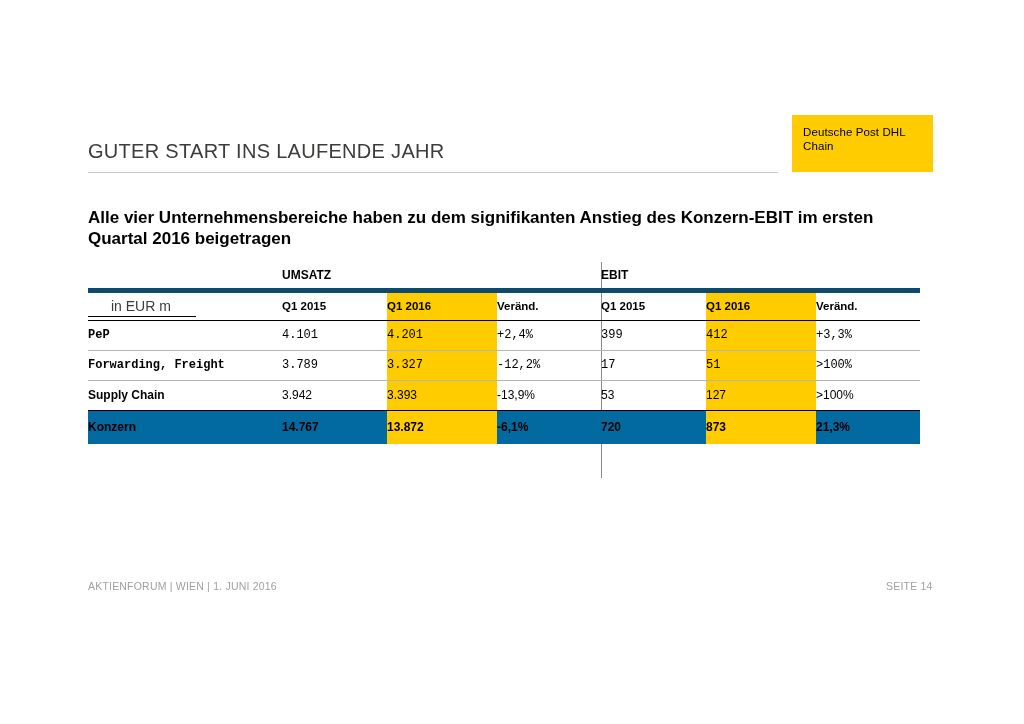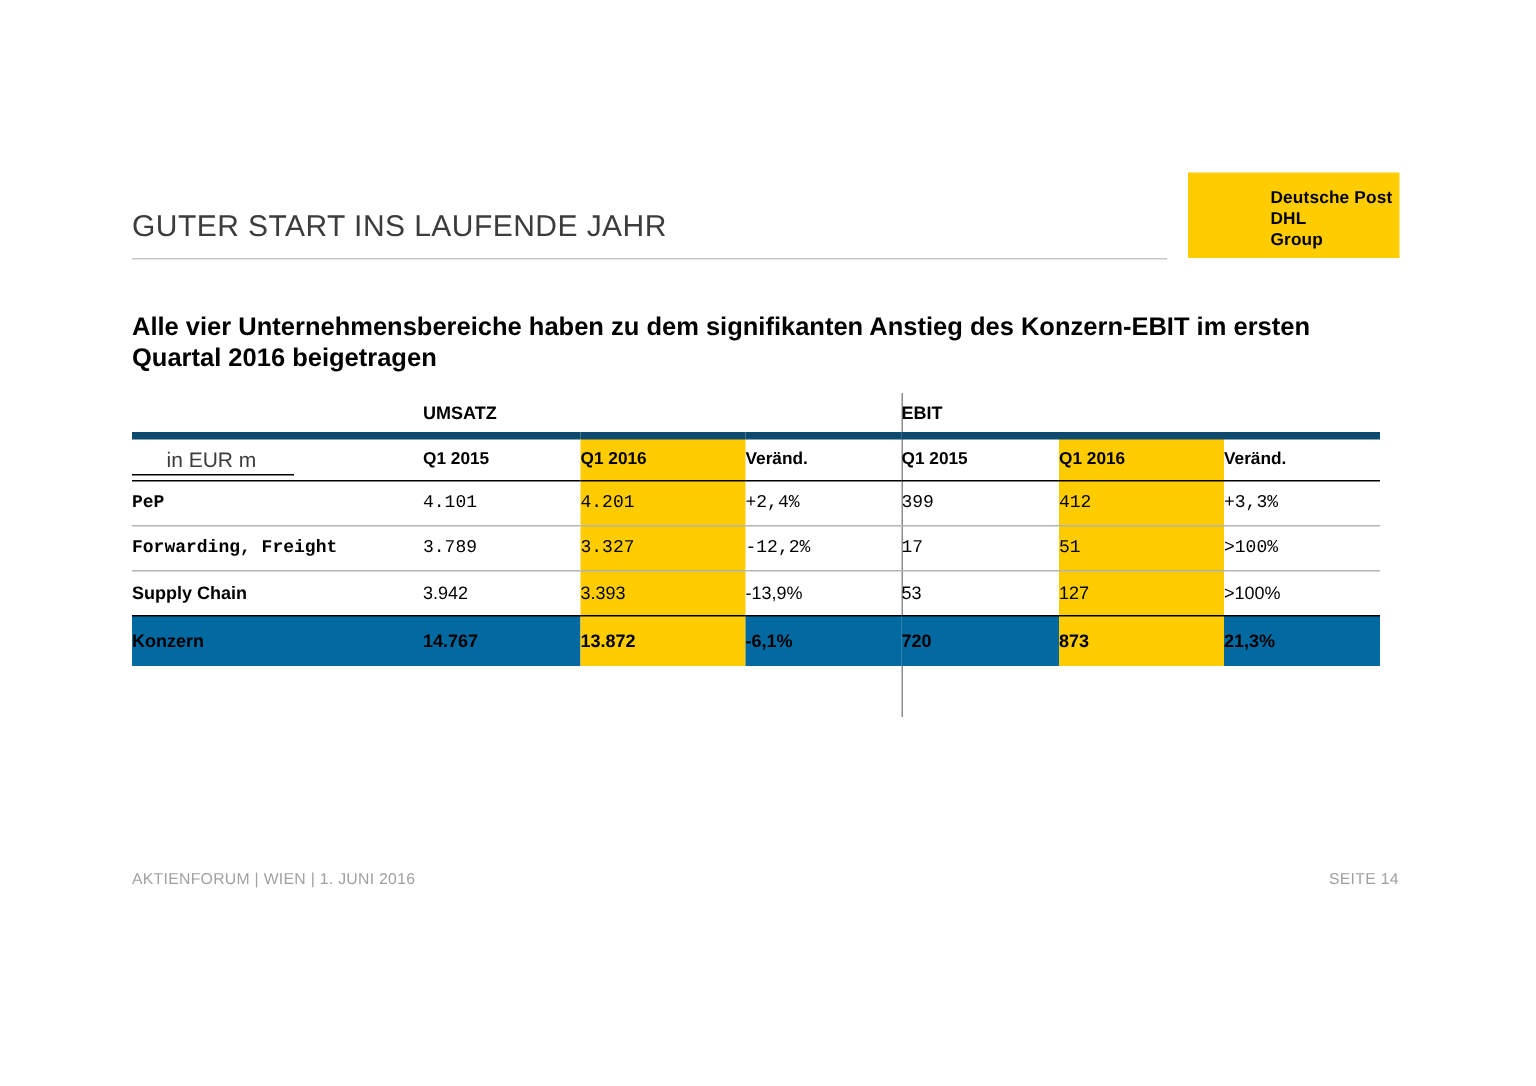--- a/index.html
+++ b/index.html
@@ -27,25 +27,24 @@
     left: 792px;
     top: 115px;
     width: 141px;
     height: 57px;
     background: #ffcc00;
     box-sizing: border-box;
     padding: 10px 0 0 11px;
   }
   .logo-line {
     font-size: 11.5px;
-    font-weight: bold;
+    font-weight: normal;
     line-height: 14px;
     color: #000000;
     letter-spacing: 0.1px;
-    margin-left: 44px;
   }
 
   
   .title {
     position: absolute;
     left: 88px;
     top: 140px;
     font-size: 20px;
     font-weight: normal;
     letter-spacing: 0.3px;
@@ -179,21 +178,21 @@
     letter-spacing: 0.2px;
   }
 </style>
 </head>
 <body>
 
 <div class="slide">
 
   <div class="logo">
     <div class="logo-line">Deutsche Post DHL</div>
-    <div class="logo-line">Group</div>
+    <div class="logo-line">Chain</div>
   </div>
 
   <div class="title">GUTER START INS LAUFENDE JAHR</div>
   <div class="title-rule"></div>
 
   <div class="subheading">Alle vier Unternehmensbereiche haben zu dem signifikanten Anstieg des Konzern-EBIT im ersten Quartal 2016 beigetragen</div>
 
   <div class="unit-box">
     <div class="unit-text">in EUR  m</div>
     <div class="unit-rule"></div>

